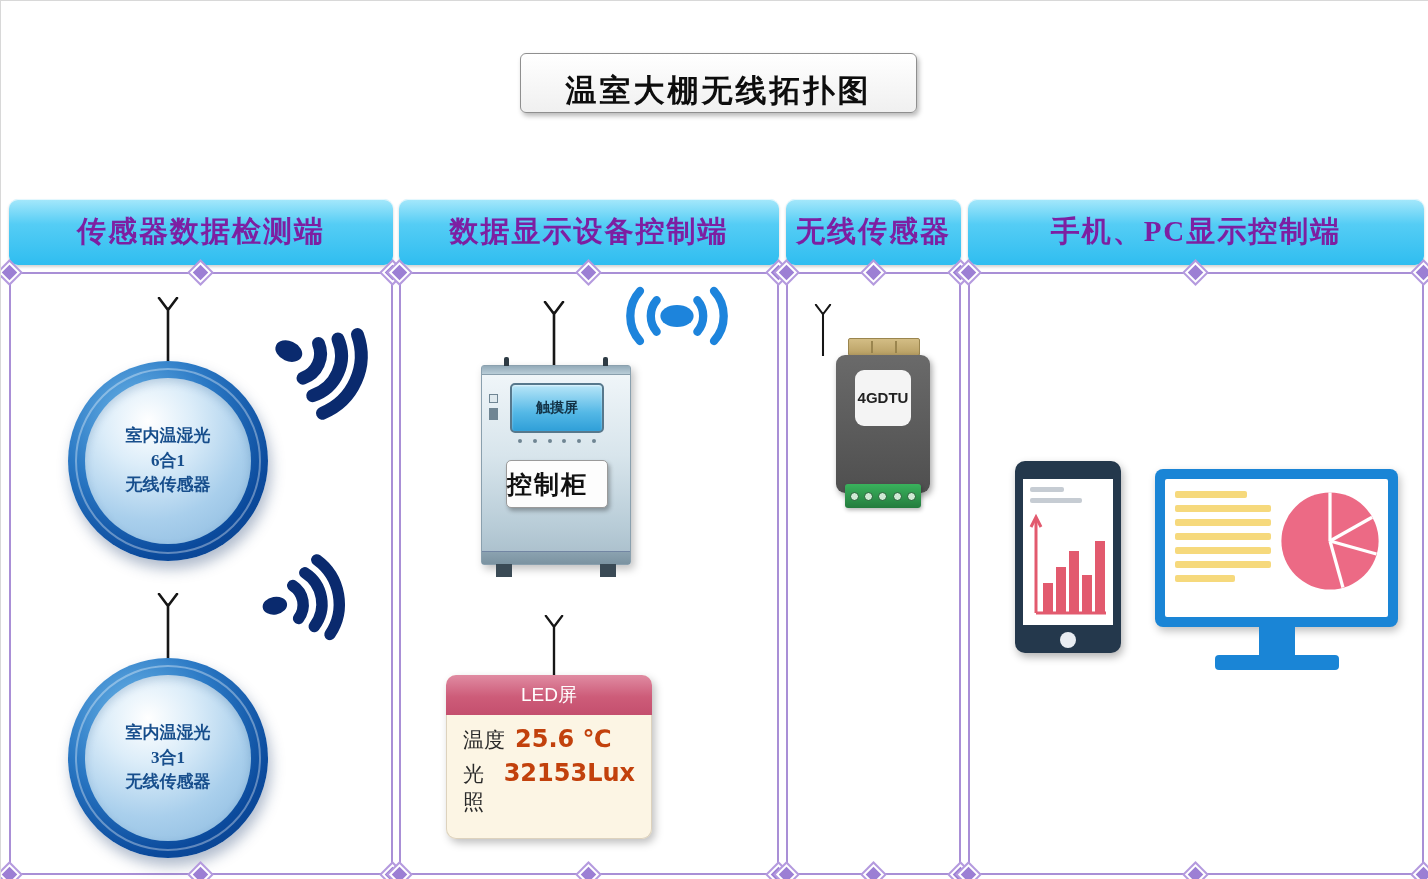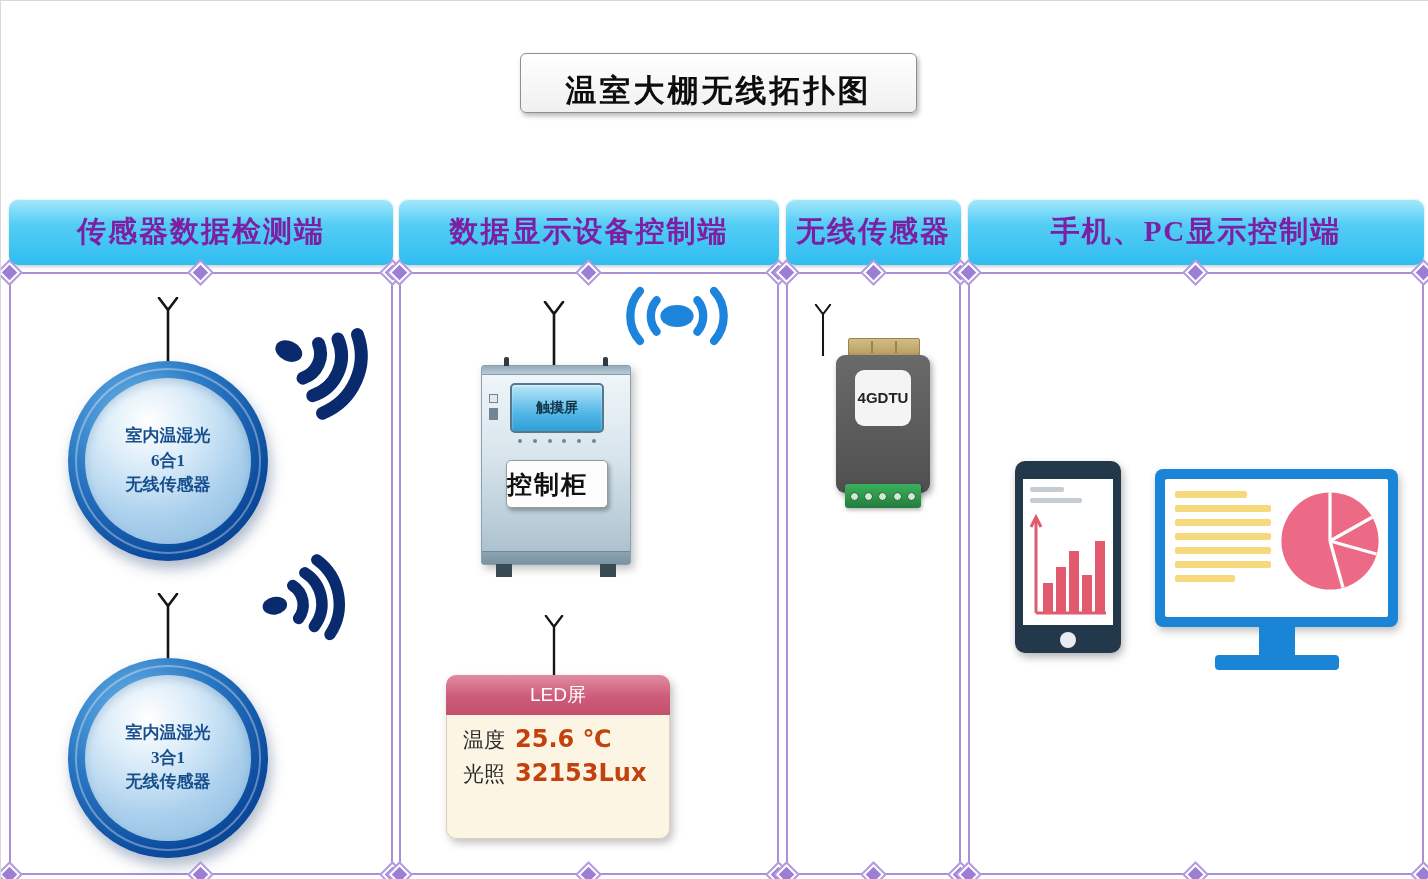--- a/index.html
+++ b/index.html
@@ -60,21 +60,21 @@
   .cab-dots i{width:4px;height:4px;border-radius:50%;background:#6f8593}
   .cab-side-a{position:absolute;left:7px;top:28px;width:9px;height:9px;border:1px solid #6f8593;background:#dfe9ee}
   .cab-side-b{position:absolute;left:7px;top:42px;width:9px;height:12px;background:#6f8593}
   .cab-label{position:absolute;left:24px;top:94px;width:102px;height:48px;background:#fdfdfd;border:1px solid #9a9a9a;border-radius:5px;box-shadow:2px 3px 4px rgba(0,0,0,.3);display:flex;align-items:center;justify-content:flex-start}
   .cab-label span{font-family:"Liberation Serif","DejaVu Serif",serif;font-weight:bold;font-size:25px;color:#111;letter-spacing:2px}
   .cab-base{position:absolute;left:0;bottom:0;width:100%;height:13px;background:linear-gradient(180deg,#8ba2b0,#7b93a1);border-top:1px solid #7286a3}
   .cab-foot{position:absolute;bottom:-13px;width:16px;height:13px;background:#3a4a55}
   .f1{left:14px}.f2{right:14px}
 
   
-  .led-panel{position:absolute;left:45px;top:401px;width:224px;height:164px;border-radius:10px;box-shadow:3px 4px 8px rgba(0,0,0,.25);background:#fcf5e4}
+  .led-panel{position:absolute;left:45px;top:401px;width:206px;height:164px;border-radius:10px;box-shadow:3px 4px 8px rgba(0,0,0,.25);background:#fcf5e4}
   .led-header{height:40px;border-radius:10px 10px 0 0;background:linear-gradient(180deg,#e08ba2 0%,#cd5c79 55%,#c44f6e 100%);display:flex;align-items:center;justify-content:center}
   .led-header span{color:#fff;font-size:19px}
   .led-body{padding:5px 16px 0 16px;border:1px solid #ddd2bd;border-top:none;border-radius:0 0 10px 10px;height:124px}
   .led-row{display:flex;align-items:baseline;gap:10px;margin-top:5px}
   .led-label{font-family:"Liberation Serif","DejaVu Serif",serif;font-size:21px;color:#2a2a2a}
   .led-value{font-family:"DejaVu Sans","Liberation Sans",sans-serif;font-weight:bold;font-size:24px;color:#c2410c}
 
   
   .dtu-group{position:absolute;left:15px;top:30px;width:150px;height:210px}
   .dtu-ant{position:absolute;left:2px;top:0;width:36px;height:52px}

